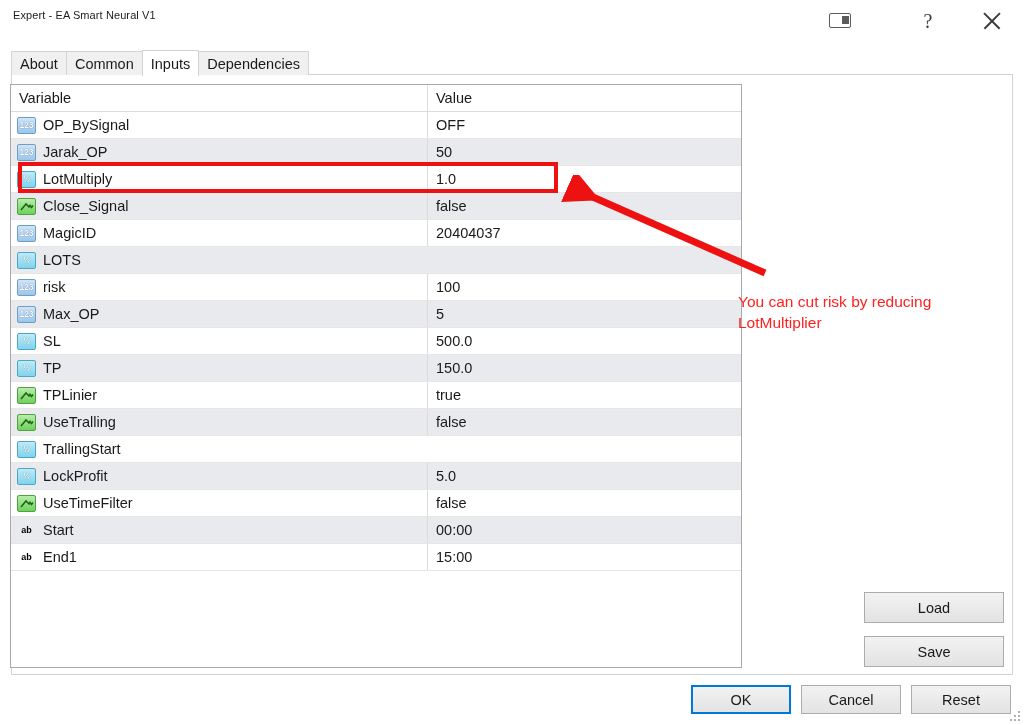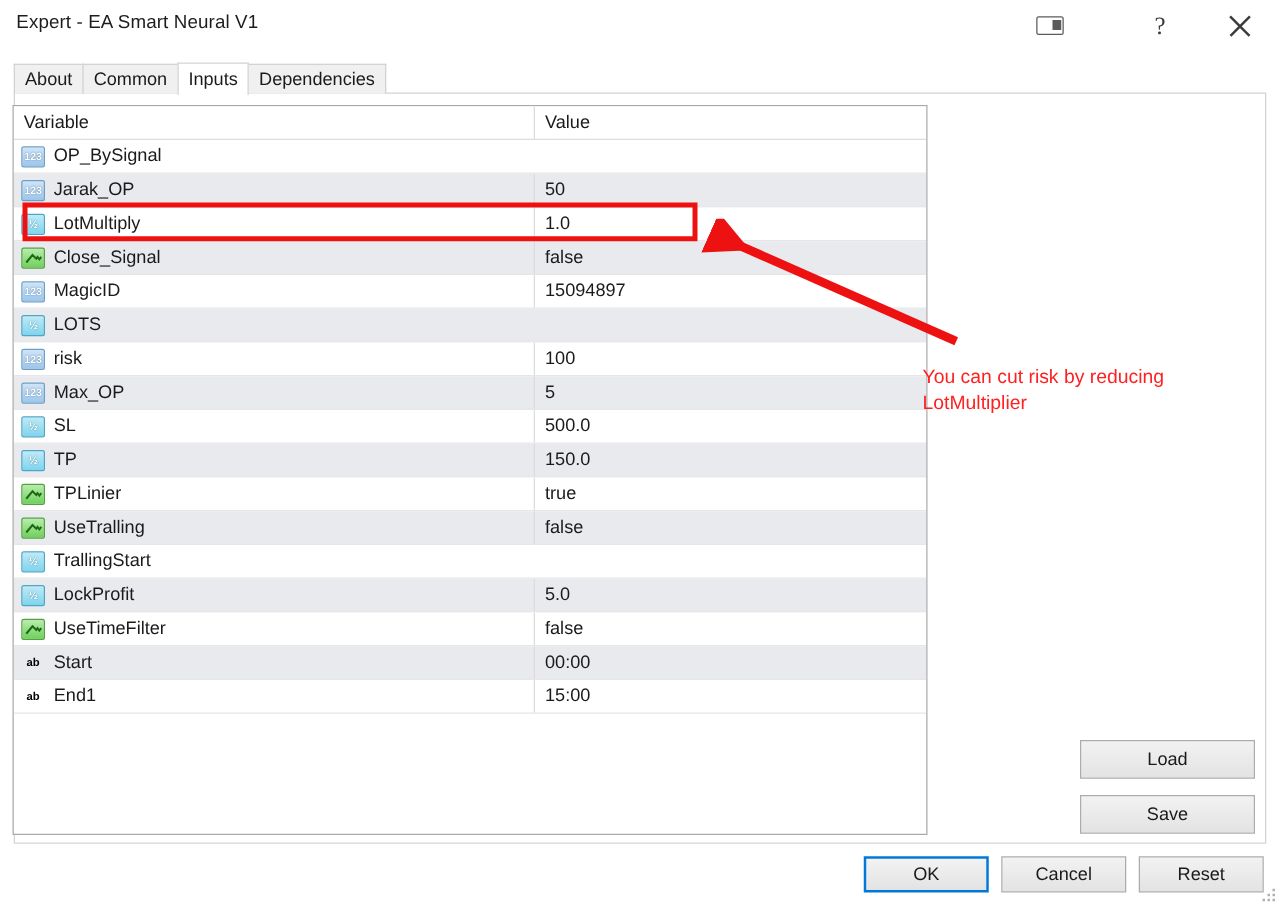--- a/index.html
+++ b/index.html
@@ -21,21 +21,21 @@
     position: absolute;
     left: 0; top: 0;
     width: 1024px; height: 41px;
     background: #ffffff;
     display: flex;
     align-items: center;
   }
   .title-text {
     position: absolute;
     left: 13px; top: 9px;
-    font-size: 15px;
+    font-size: 11px;
     color: #1d1d1d;
     letter-spacing: 0.1px;
     white-space: nowrap;
   }
   .tb-btn {
     position: absolute;
     top: 0;
     height: 41px;
     width: 46px;
     display: flex;
@@ -336,20 +336,21 @@
   <div class="lb-header">
     <div class="hcell col-var">Variable</div>
     <div class="hcell col-val">Value</div>
   </div>
   <div id="rows-container">
       <div class="row plain">
         <div class="cell-var">
           <span class="tico tico-int">123</span>
           <span class="var-label">OP_BySignal</span>
         </div>
+        <div class="cell-val">OFF</div>
       </div>
       <div class="row alt">
         <div class="cell-var">
           <span class="tico tico-int">123</span>
           <span class="var-label">Jarak_OP</span>
         </div>
         <div class="cell-val">50</div>
       </div>
       <div class="row plain">
         <div class="cell-var">
@@ -367,21 +368,21 @@
           </span>
           <span class="var-label">Close_Signal</span>
         </div>
         <div class="cell-val">false</div>
       </div>
       <div class="row plain">
         <div class="cell-var">
           <span class="tico tico-int">123</span>
           <span class="var-label">MagicID</span>
         </div>
-        <div class="cell-val">15094897</div>
+        <div class="cell-val">20404037</div>
       </div>
       <div class="row alt">
         <div class="cell-var">
           <span class="tico tico-float">½</span>
           <span class="var-label">LOTS</span>
         </div>
       </div>
       <div class="row plain">
         <div class="cell-var">
           <span class="tico tico-int">123</span>

